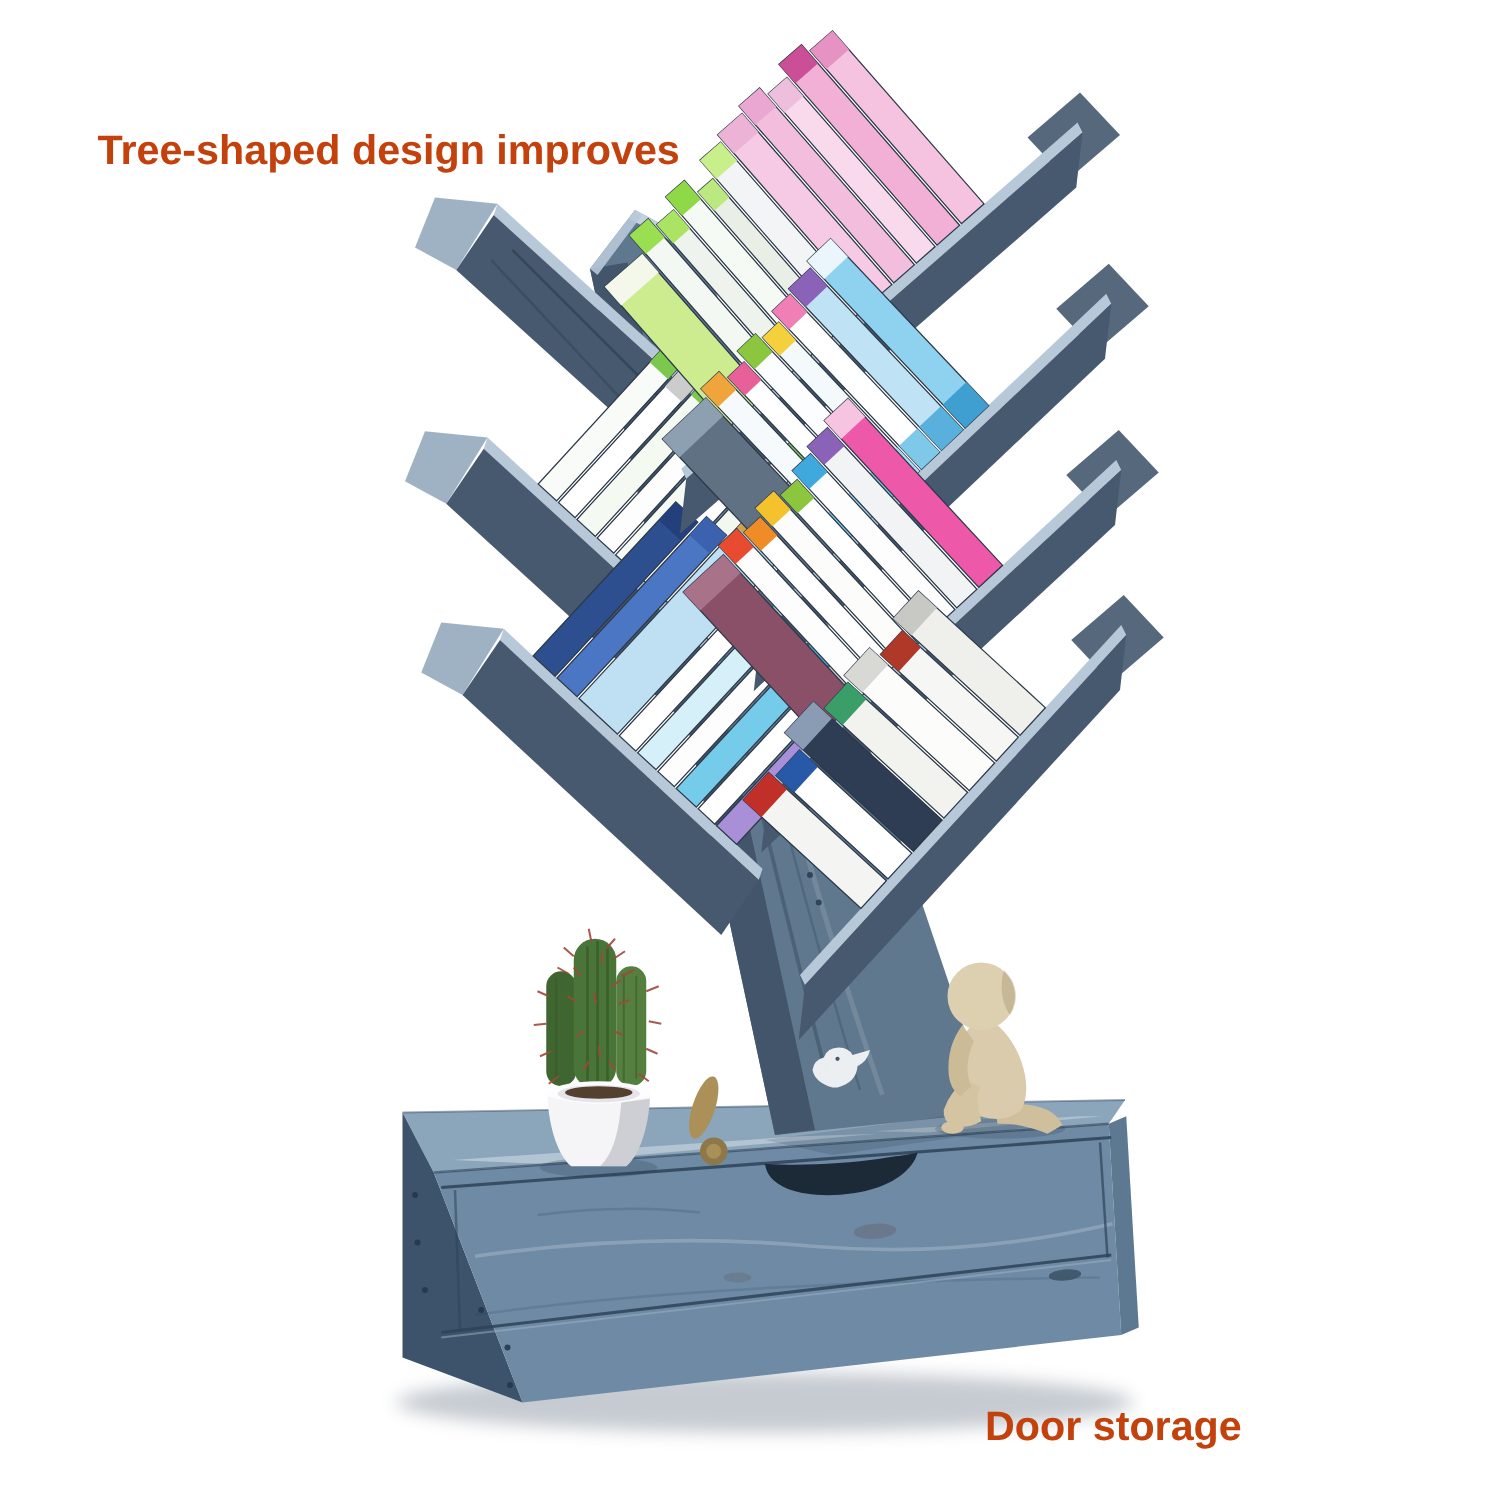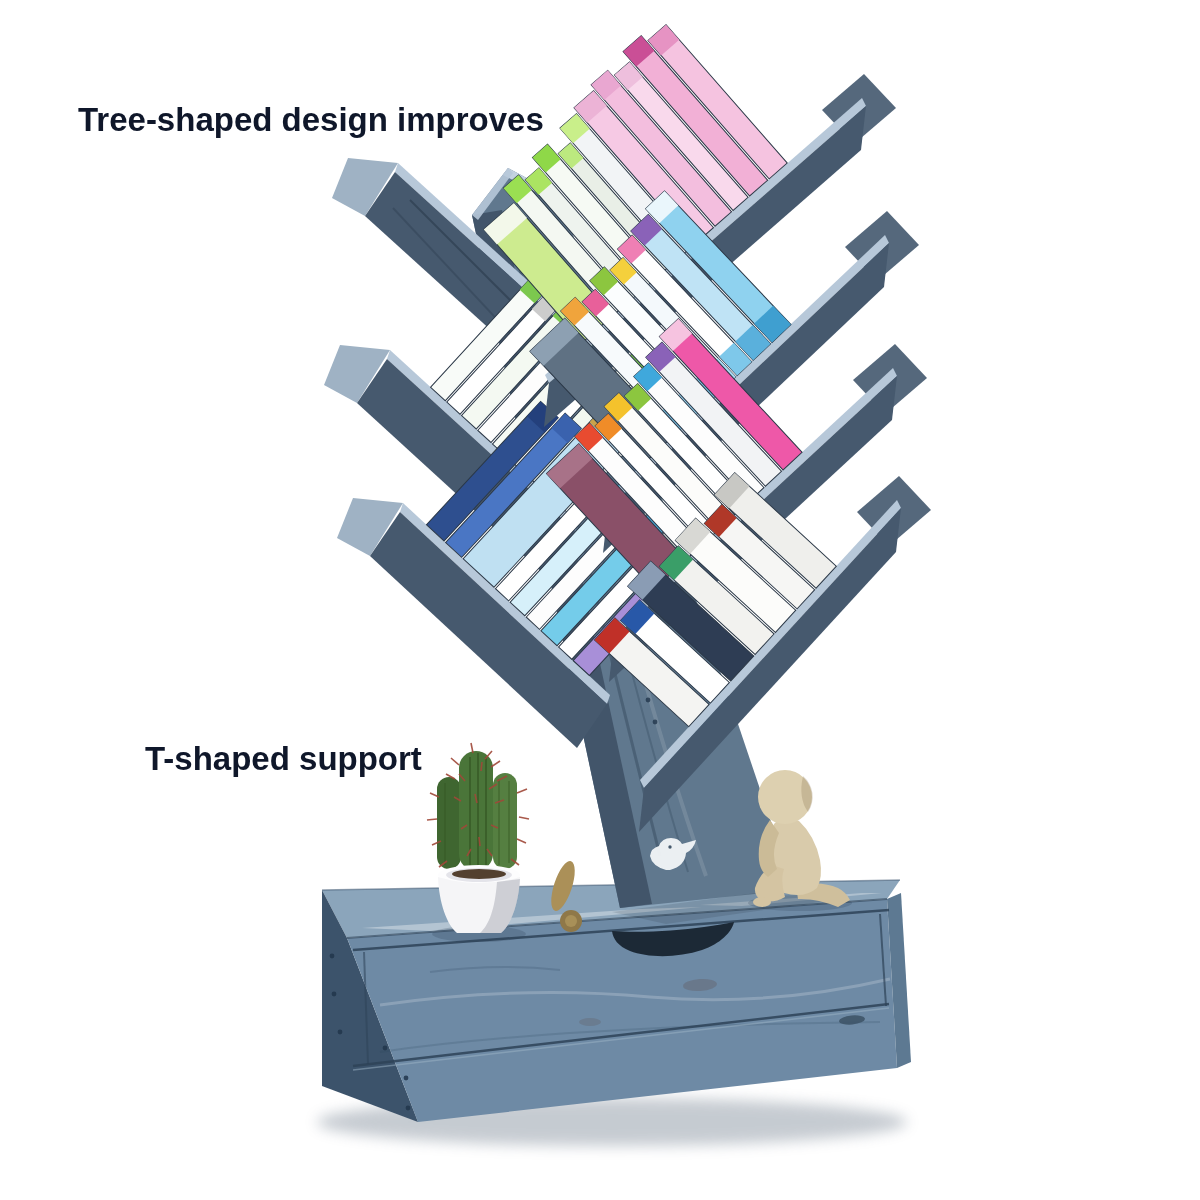--- a/index.html
+++ b/index.html
@@ -9,21 +9,21 @@
     background:#ffffff;
     font-family:"Liberation Sans",sans-serif;
     overflow:hidden;
   }
   .canvas svg{position:absolute;left:0;top:0;}
   .label{
     position:absolute;
     font-weight:bold;
     font-size:33px;
     line-height:46px;
-    color:#0f172a;
+    color:#c2410c;
     white-space:nowrap;
     letter-spacing:0px;
   }
 </style>
 </head>
 <body>
 
 <div class="canvas">
 
 <svg width="1200" height="1200" viewBox="0 0 1200 1200">
@@ -284,15 +284,15 @@
     <ellipse cx="22" cy="132" rx="9" ry="5" fill="#d4c4a2"></ellipse>
     <path d="M30,50 Q17,67 19,90 Q20,101 28,107 L37,99 Q30,84 39,63 Z" fill="#cbbb97"></path>
     <circle cx="45" cy="27" r="27" fill="#ddd0b0"></circle>
     <path d="M63,6 A27,27 0 0 1 68,42 Q58,28 63,6 Z" fill="#8c7654" opacity="0.28"></path>
   </g>
 </svg>
 
 <div class="label" style="left:78px;top:97px">
   <div>Tree-shaped design improves</div>
 </div>
-<div class="label" style="left:145px;top:736px">T-shaped support</div>
+<div class="label" style="left:788px;top:1118px">Door storage</div>
 
 </div>
 
 </body></html>

